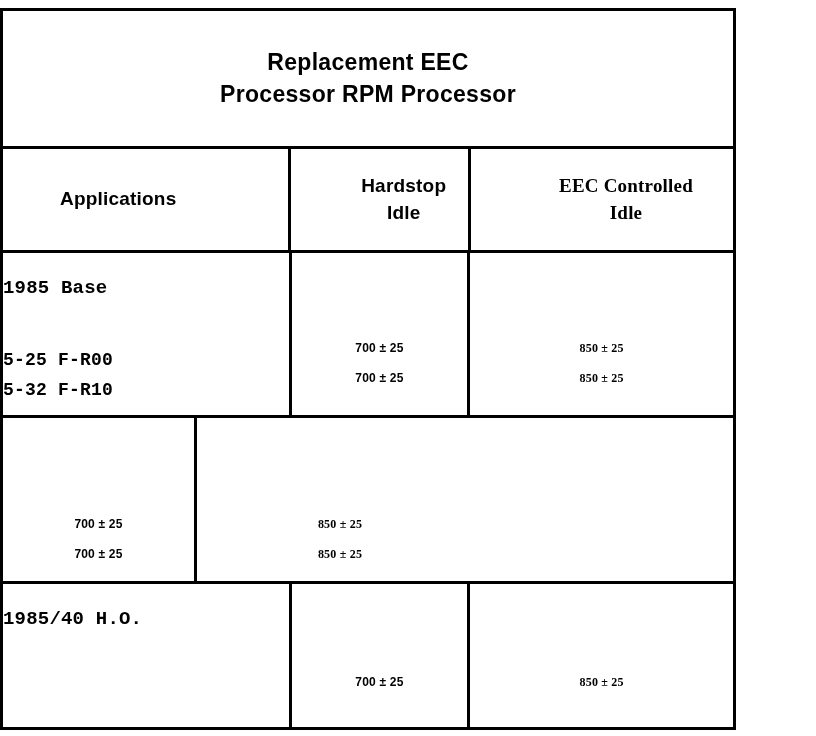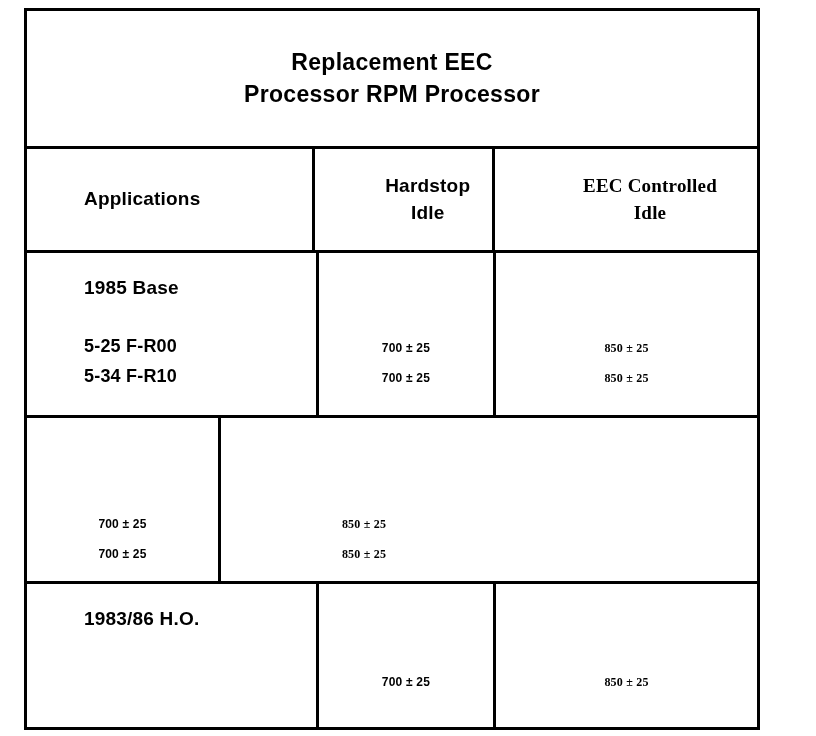--- a/index.html
+++ b/index.html
@@ -15,21 +15,21 @@
     overflow: hidden;
   }
   .page {
     position: relative;
     width: 816px;
     height: 736px;
     box-sizing: border-box;
   }
   .table-wrap {
     position: absolute;
-    left: 24px;
+    left: 0;
     top: 8px;
     width: 736px;
     height: 722px;
     border: 3px solid #000000;
     box-sizing: border-box;
     background: #ffffff;
   }
   .title-row {
     height: 138px;
     border-bottom: 3px solid #000000;
@@ -97,30 +97,30 @@
     line-height: 1.45;
     letter-spacing: 0.2px;
   }
 
   
   .body-row-1 { height: 167px; }
   .body-row-2 { height: 167px; }
   .body-row-3 { height: 145px; }
 
   .app-cell {
-    padding-left: 57px;
     padding-top: 24px;
+    font-family: Liberation Mono, monospace;
   }
   .group-label {
     font-size: 19px;
     font-weight: bold;
     letter-spacing: 0.2px;
   }
   .item-list {
-    margin-top: 32px;
+    margin-top: 46px;
   }
   .item-list.tight {
     margin-top: 36px;
   }
   .item {
     font-size: 18px;
     font-weight: bold;
     line-height: 30px;
     letter-spacing: 0.2px;
   }
@@ -172,21 +172,21 @@
             <div>Idle</div>
           </div>
         </div>
       </div>
 
       <div class="row body-row-1">
         <div class="cell col-app app-cell">
           <div class="group-label">1985 Base</div>
           <div class="item-list">
             <div class="item">5-25 F-R00</div>
-            <div class="item">5-34 F-R10</div>
+            <div class="item">5-32 F-R10</div>
           </div>
         </div>
         <div class="cell col-hard val-cell val-pad-1">
           <div class="val">700 ± 25</div>
           <div class="val">700 ± 25</div>
         </div>
         <div class="cell col-eec val-cell val-pad-1">
           <div class="val">850 ± 25</div>
           <div class="val">850 ± 25</div>
         </div>
@@ -198,21 +198,21 @@
           <div class="val">700 ± 25</div>
         </div>
         <div class="cell col-eec val-cell val-pad-2">
           <div class="val">850 ± 25</div>
           <div class="val">850 ± 25</div>
         </div>
       </div>
 
       <div class="row body-row-3">
         <div class="cell col-app app-cell">
-          <div class="group-label">1983/86 H.O.</div>
+          <div class="group-label">1985/40 H.O.</div>
         </div>
         <div class="cell col-hard val-cell val-pad-3">
           <div class="val">700 ± 25</div>
         </div>
         <div class="cell col-eec val-cell val-pad-3">
           <div class="val">850 ± 25</div>
         </div>
       </div>
 
     </div>

